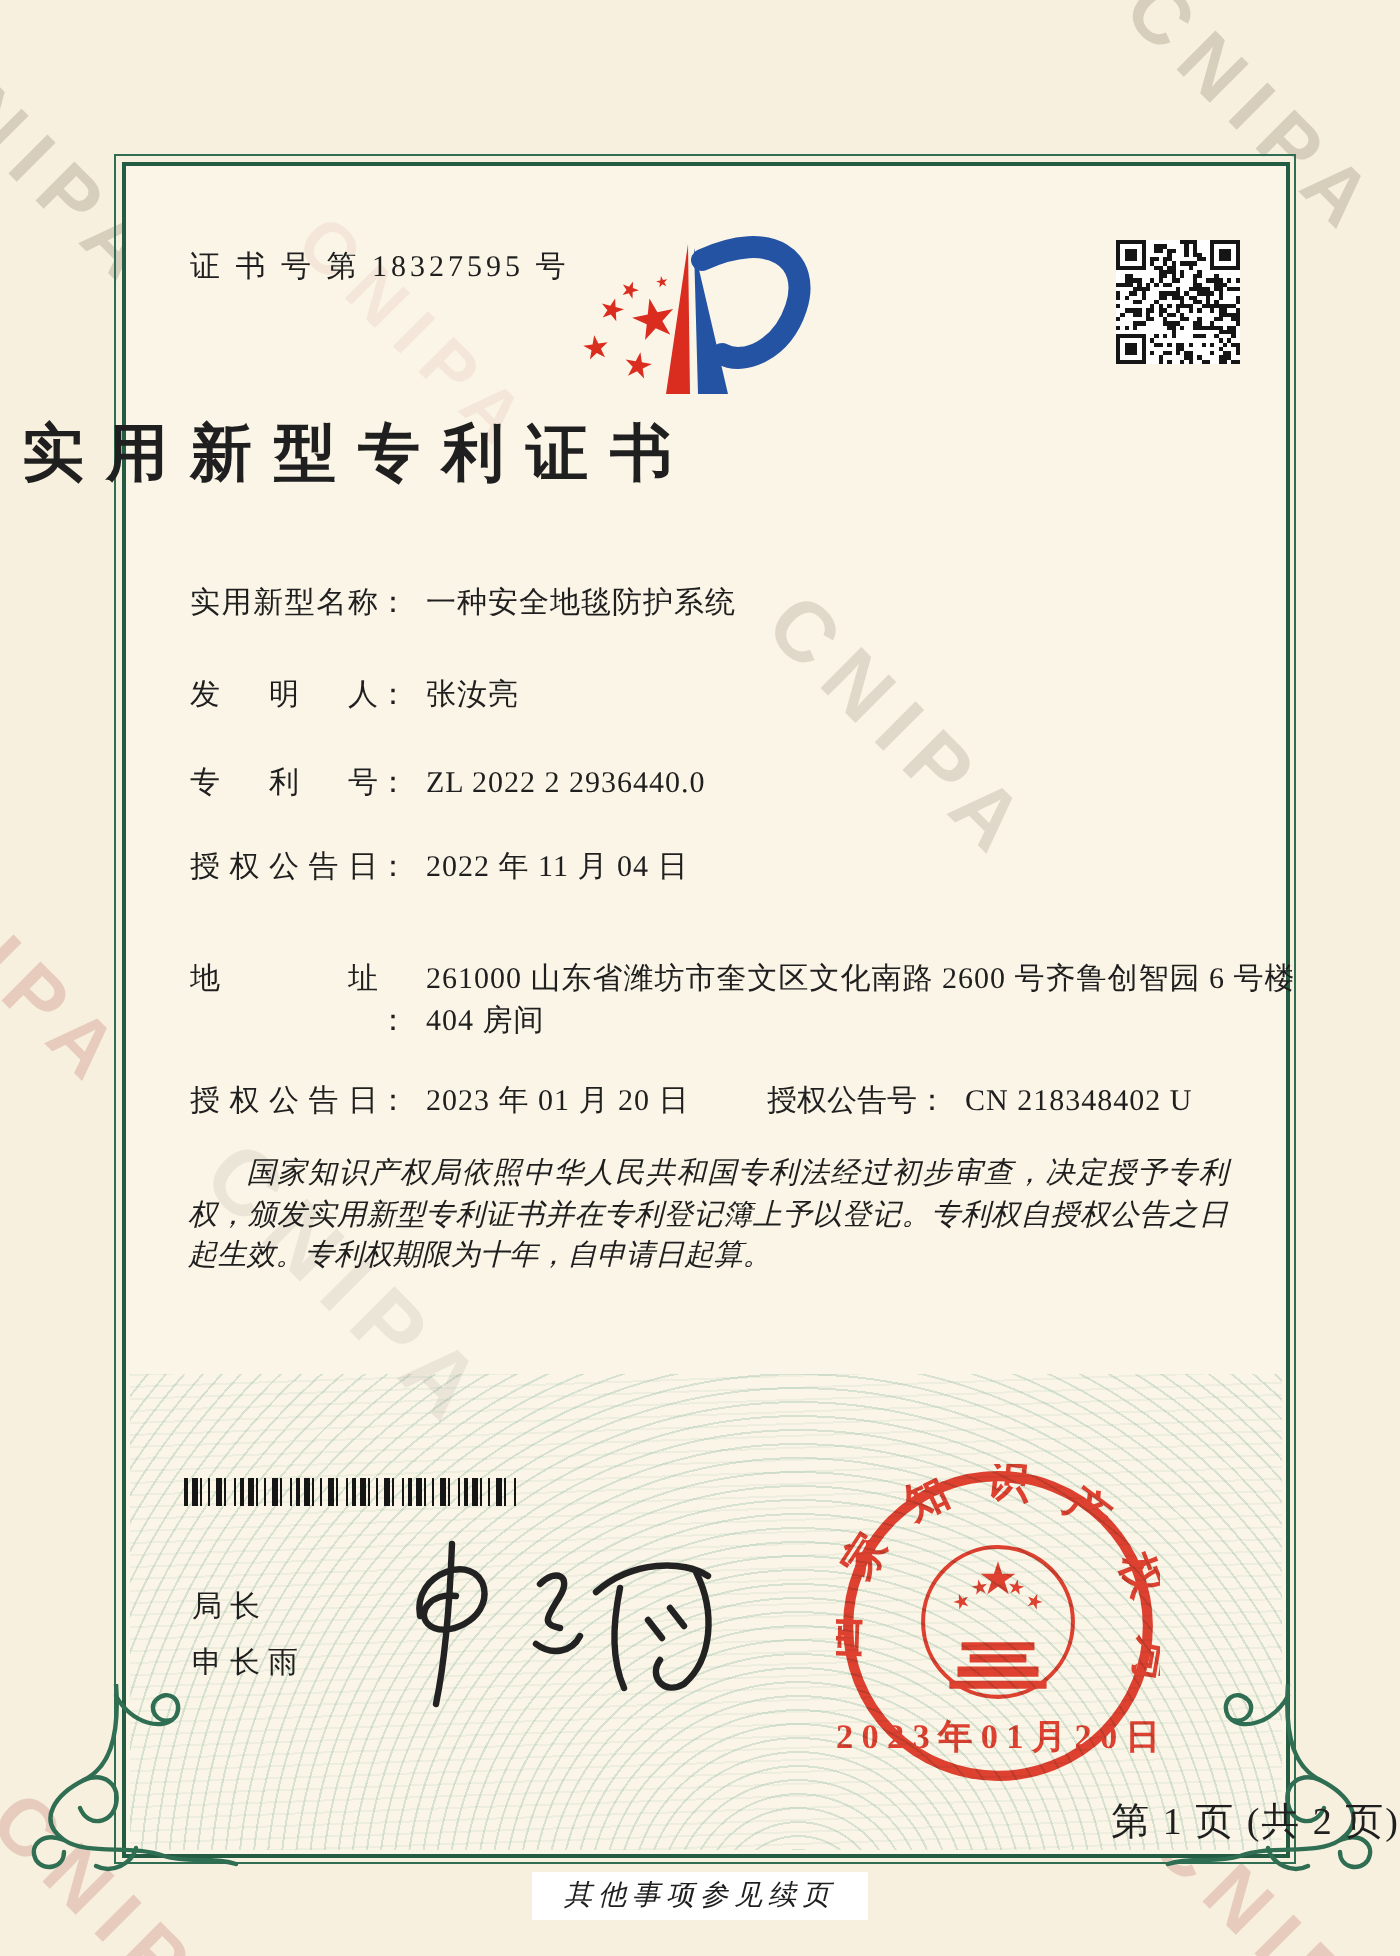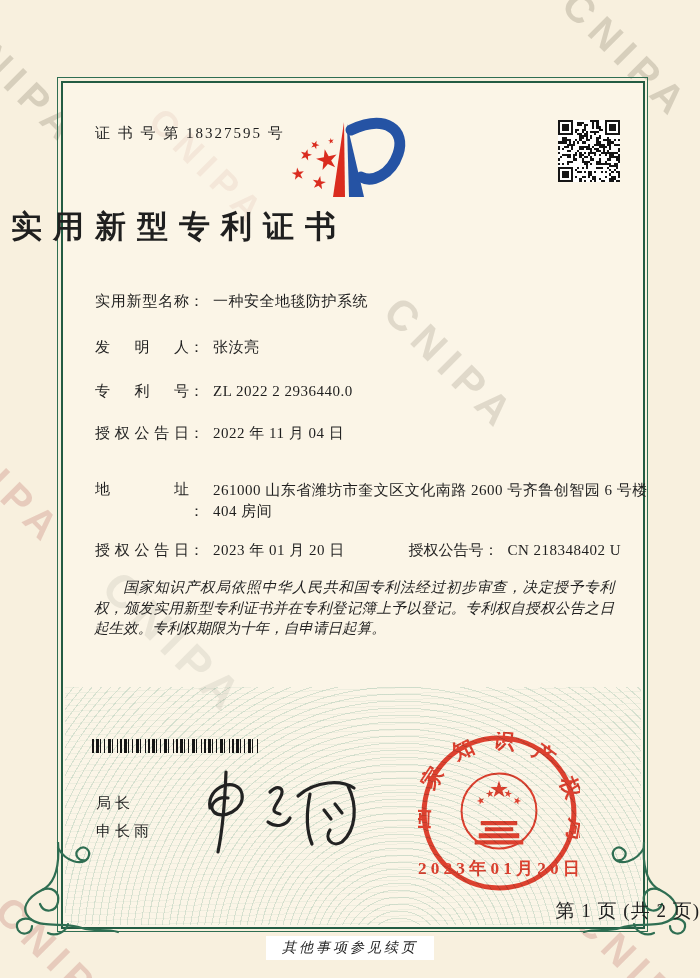--- a/index.html
+++ b/index.html
@@ -31,21 +31,21 @@
   .logo{position:absolute;left:288px;top:94px;width:150px;height:115px}
   .qr{position:absolute;left:558px;top:120px;width:62px;height:62px;background:#fff}
   .title{position:absolute;left:0;right:0;top:206px;text-align:left;font-size:31px;
     font-weight:bold;letter-spacing:11px;text-indent:11px}
 
   
   .row{position:absolute;left:95px;font-size:15px;white-space:nowrap}
   .flabel{display:inline-block;width:94px;text-align:justify;text-align-last:justify;vertical-align:top}
   .fvalue{margin-left:9px;letter-spacing:.5px}
   .addr .fvalue{display:inline-block;white-space:normal;width:438px;line-height:21px}
-  .grant-pair2{margin-left:60px}
+  .grant-pair2{margin-left:35px}
 
   
   .paras{position:absolute;left:94px;right:86px;top:577px;font-size:14.6px;line-height:20.5px;
     text-align:justify;font-style:italic}
   .paras p{margin:0;text-indent:2em}
 
   
   .barcode{position:absolute;left:92px;top:739px;width:167px;height:14px;background:
     repeating-linear-gradient(90deg,#151515 0 2px,rgba(0,0,0,0) 2px 4px,#151515 4px 7px,
     rgba(0,0,0,0) 7px 8px,#151515 8px 9px,rgba(0,0,0,0) 9px 12px,#151515 12px 13px,

